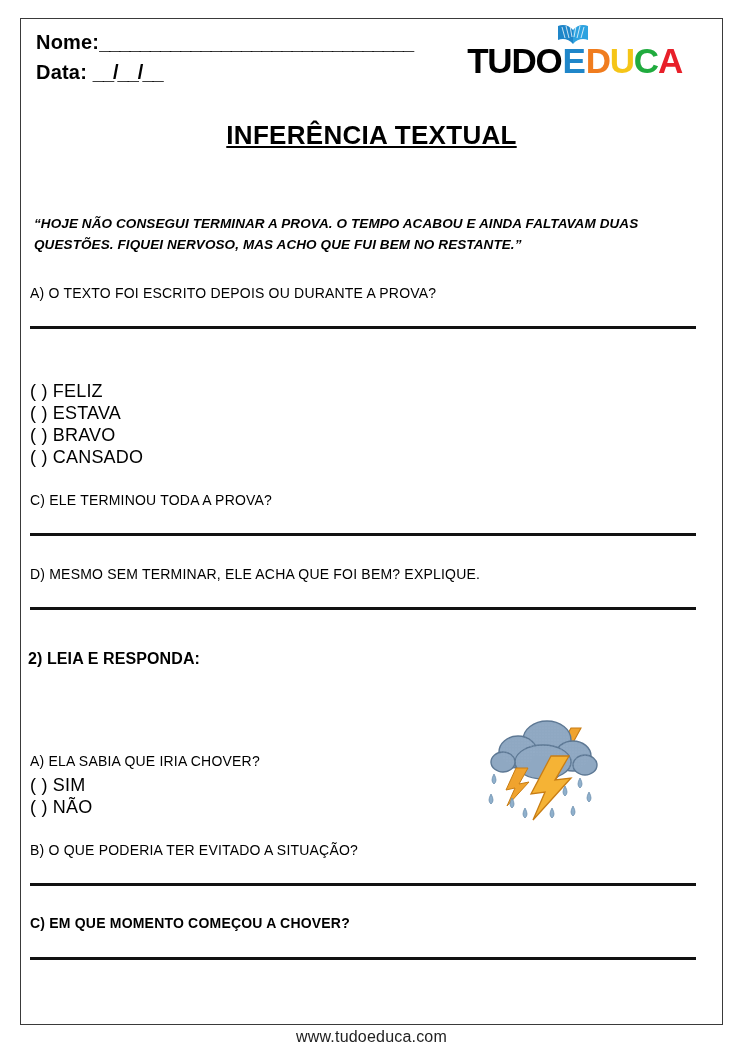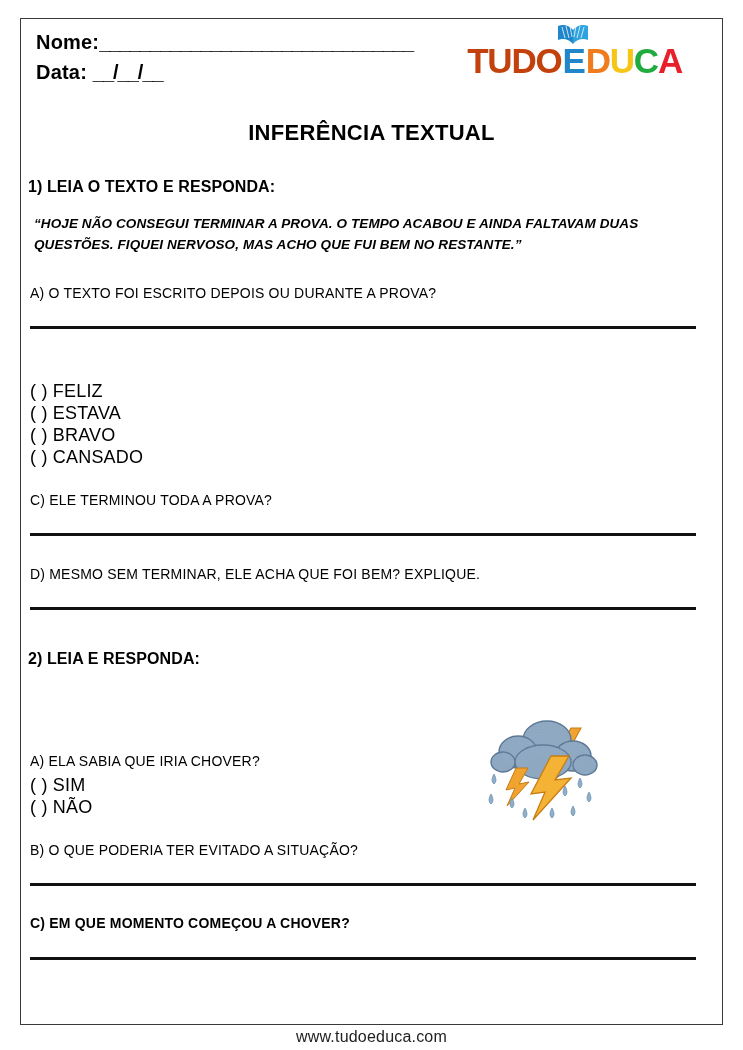--- a/index.html
+++ b/index.html
@@ -50,40 +50,41 @@
     right:14px; top:-4px;
     height:52px;
     display:flex;
     align-items:flex-end;
     font-weight:bold;
     font-size:35px;
     letter-spacing:-1.2px;
     line-height:1;
   }
   .logo span { display:inline-block; }
-  .lg-tudo  { color:#c2410c;text-align:right; }
+  .lg-tudo  { color:#000000;text-align:right; }
   .lg-e     { color:#1f86c9; position:relative; padding-left:1px; padding-right:1px;}
   .lg-d     { color:#f07c1e; }
   .lg-u     { color:#f5c518; }
   .lg-c     { color:#20ab3e; }
   .lg-a     { color:#e8202a; }
   .book-icon {
     position:absolute;
     left:-6px; top:-19px;
     width:34px; height:22px;
   }
 
   
   .title {
     position:absolute;
     left:0; right:0; top:120px;
     text-align:center;
-    font-size:22px;
+    font-size:26px;
     font-weight:bold;
     letter-spacing:0.3px;
+    text-decoration:underline;
   }
 
   
   .section-head {
     position:absolute;
     font-size:16px;
     font-weight:bold;
     letter-spacing:0.1px;
     white-space:nowrap;
   }
@@ -159,21 +160,20 @@
       </span>
       <span class="lg-d">D</span>
       <span class="lg-u">U</span>
       <span class="lg-c">C</span>
       <span class="lg-a">A</span>
     </div>
   </div>
 
   <div class="title">INFERÊNCIA TEXTUAL</div>
 
-  <div class="section-head" style="left:28px; top:178px;">1) LEIA O TEXTO E RESPONDA:</div>
 
   <div class="passage" style="left:34px; top:214px; width:650px;">
     <div>“HOJE NÃO CONSEGUI TERMINAR A PROVA. O TEMPO ACABOU E AINDA FALTAVAM DUAS</div>
     <div>QUESTÕES. FIQUEI NERVOSO, MAS ACHO QUE FUI BEM NO RESTANTE.”</div>
   </div>
 
   <div class="q" style="left:30px; top:285px;">A) O TEXTO FOI ESCRITO DEPOIS OU DURANTE A PROVA?</div>
   <div class="ansline" style="top:326px;"></div>
 
   <div class="opt" style="left:30px; top:381px;">(  ) FELIZ</div>

